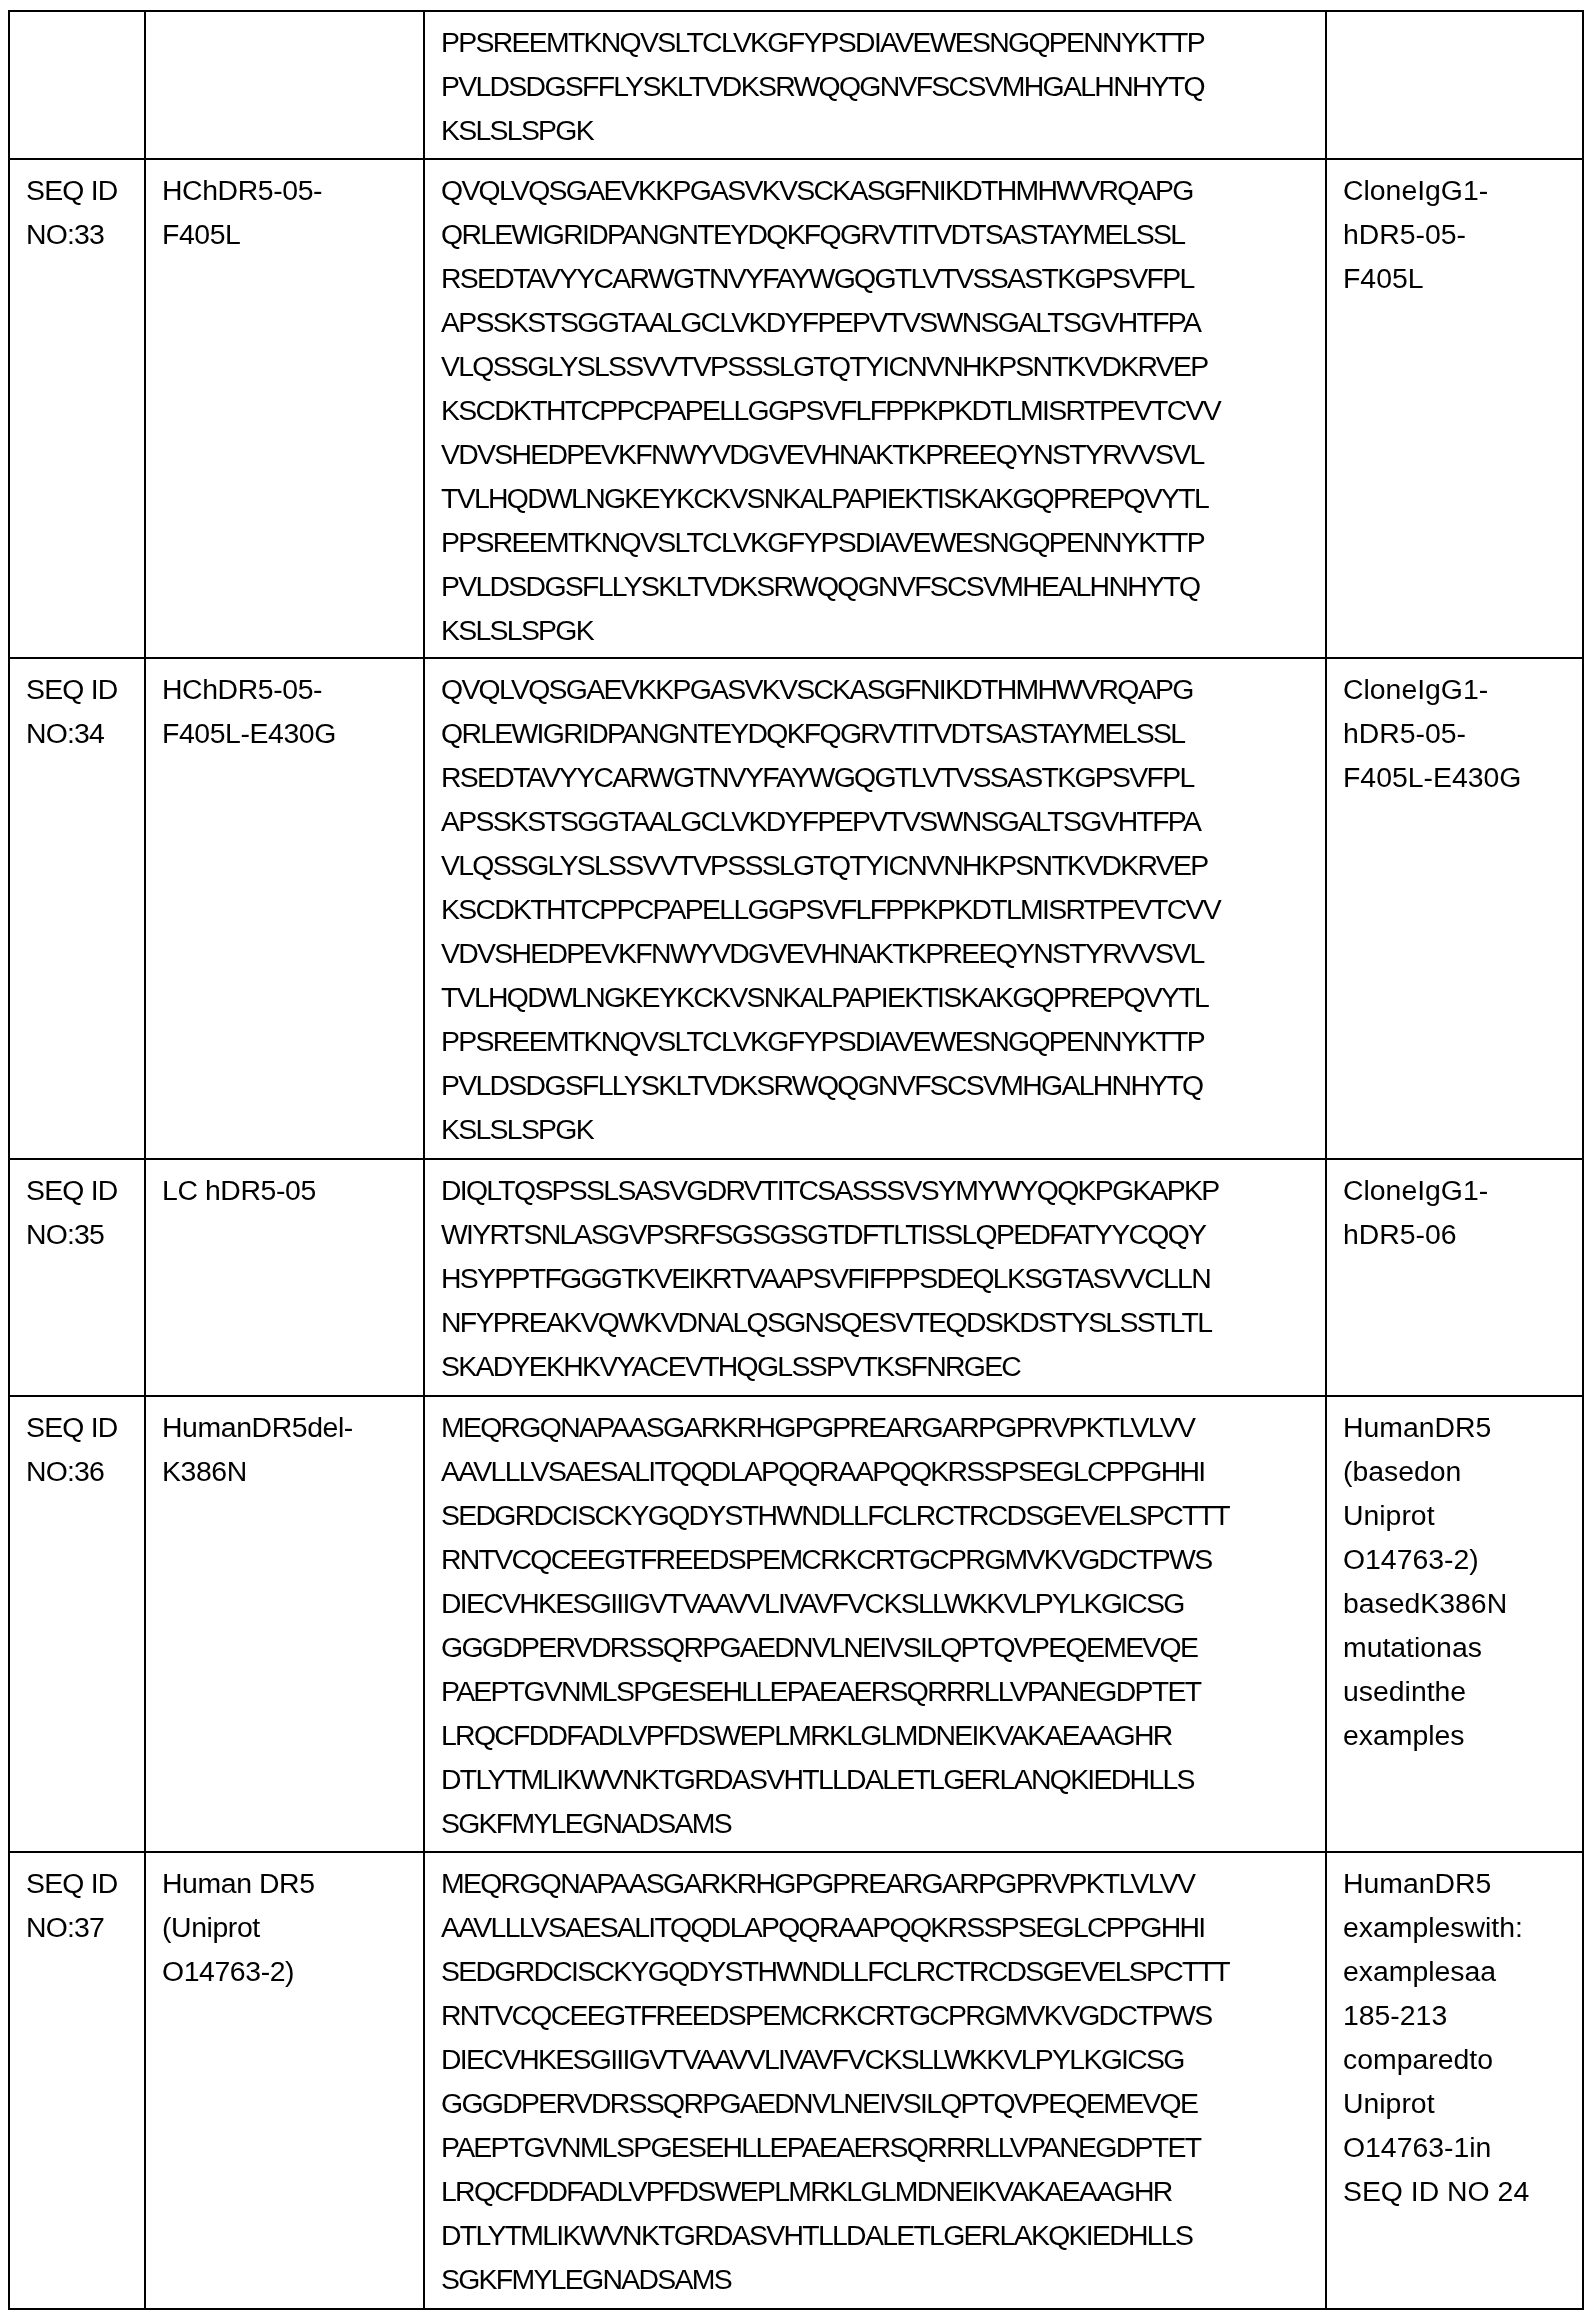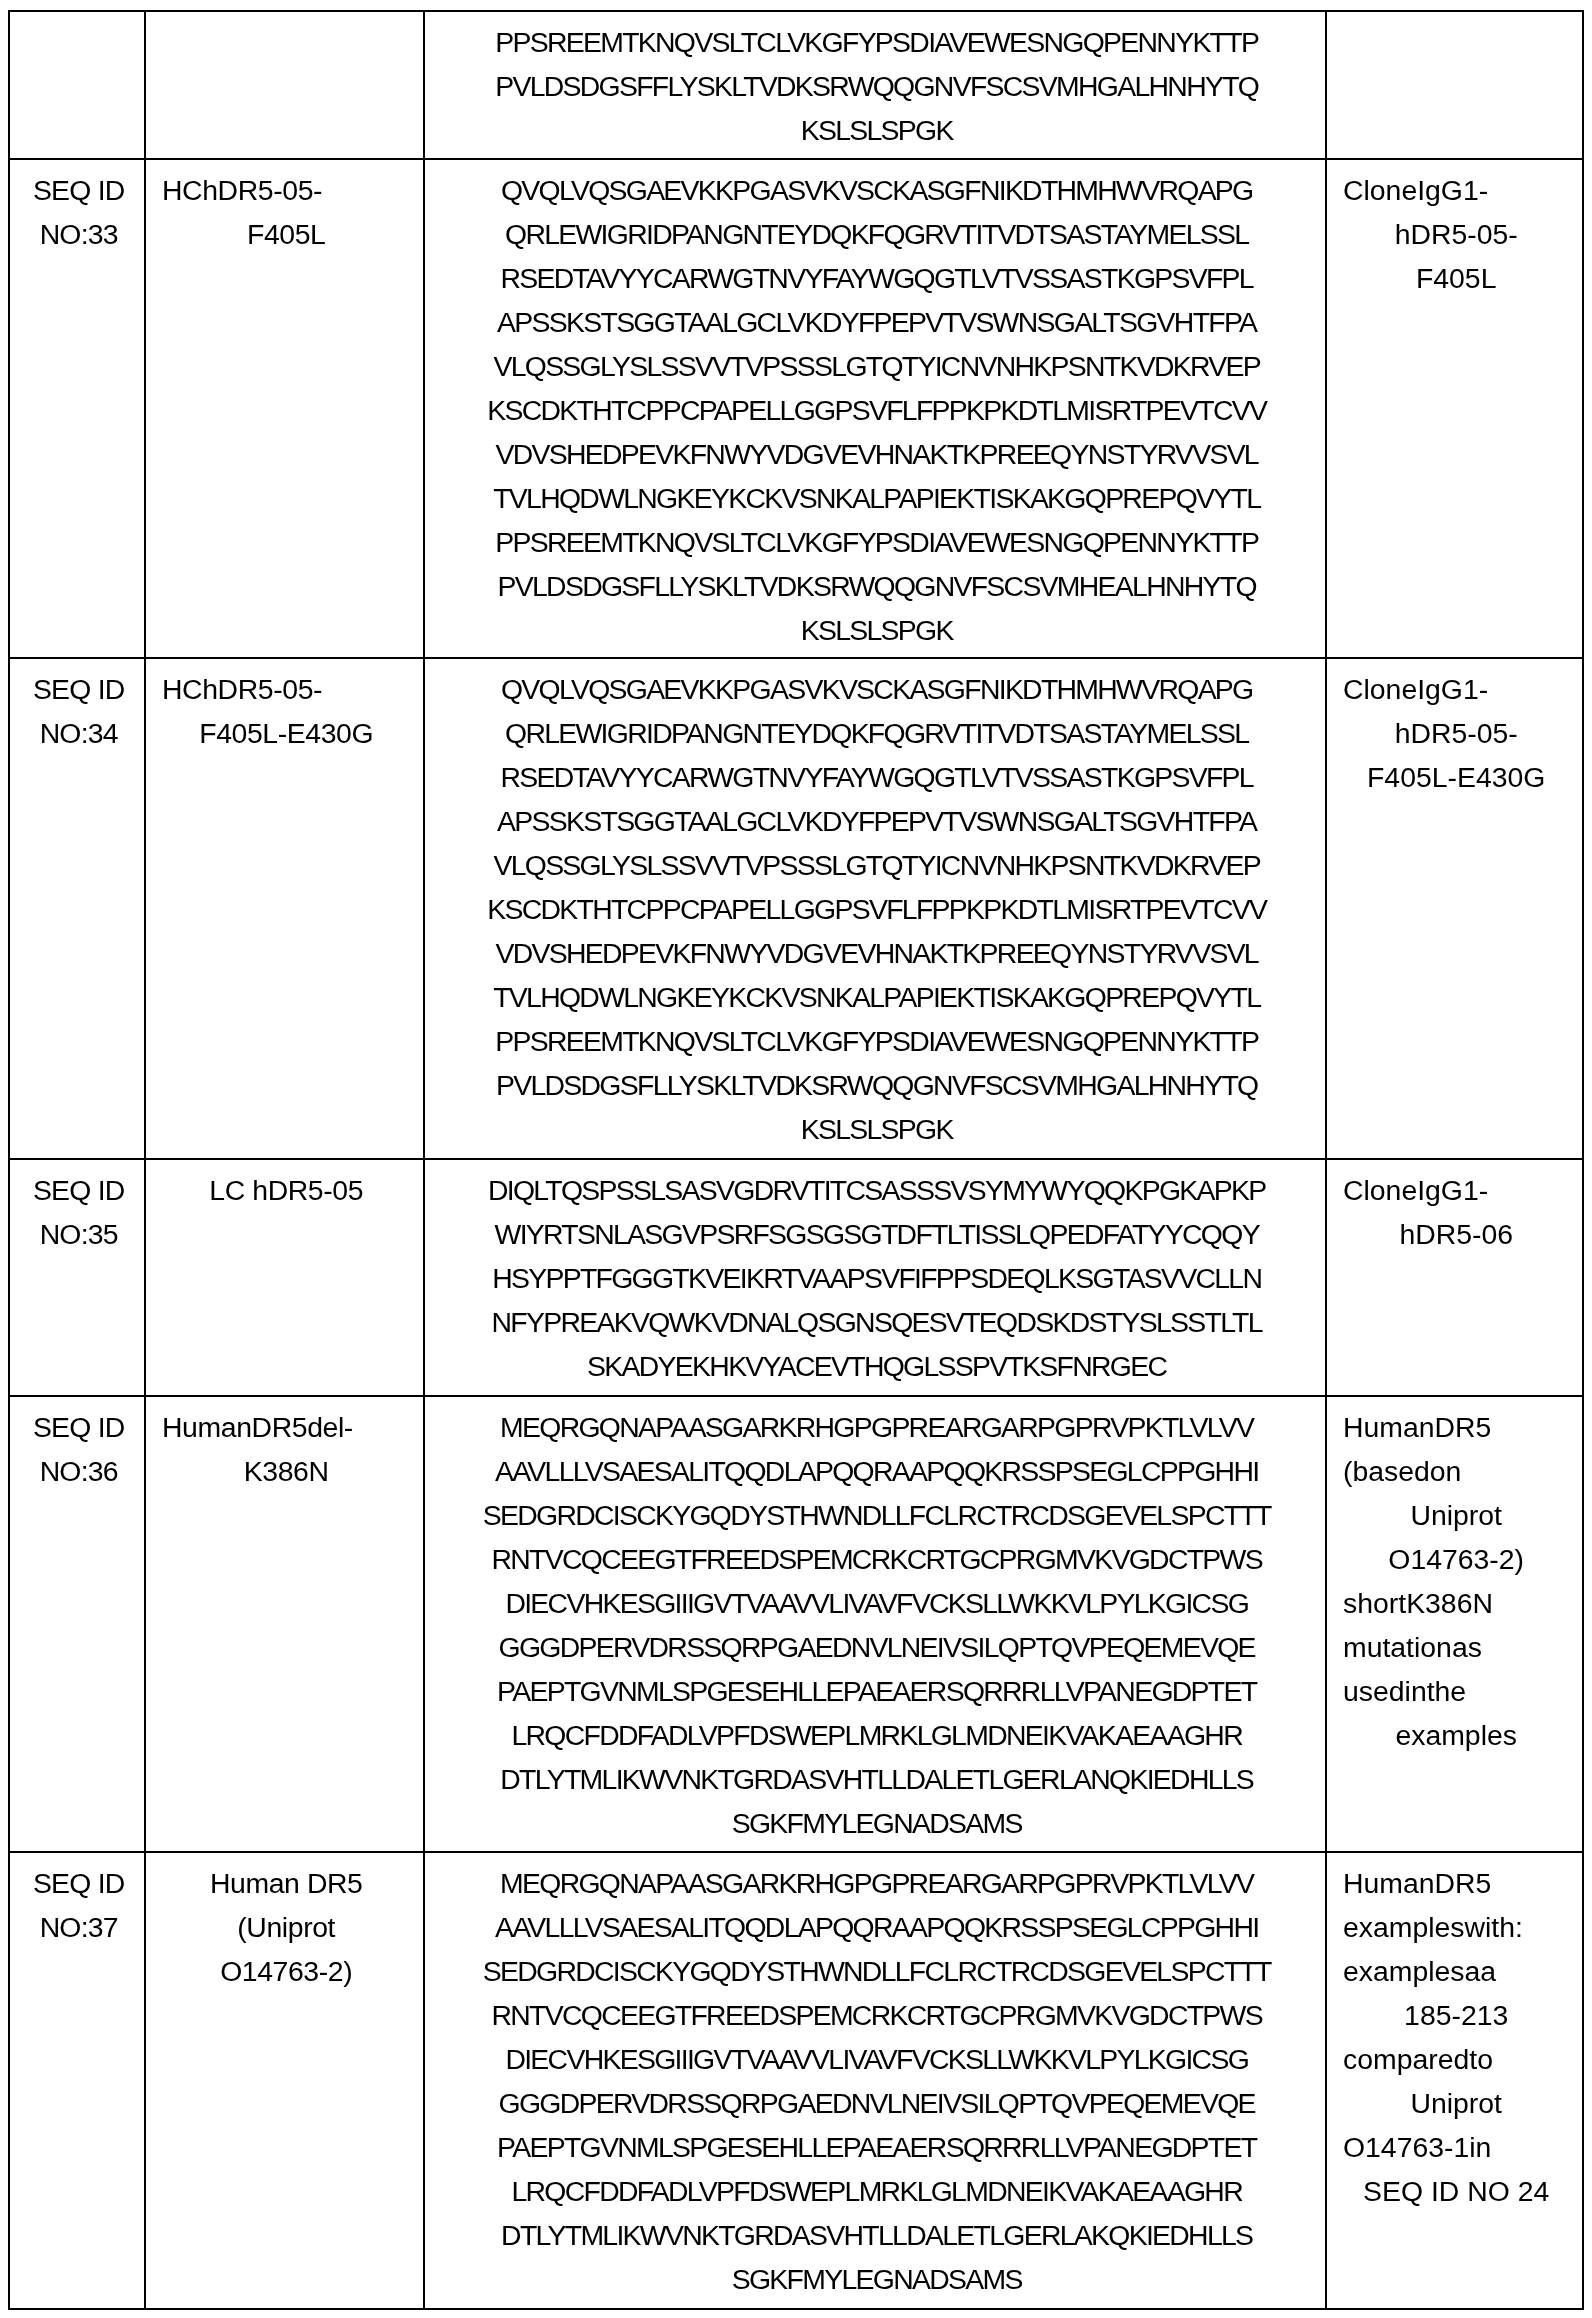--- a/index.html
+++ b/index.html
@@ -6,21 +6,20 @@
   body { width: 1592px; height: 2319px; position: relative; overflow: hidden;
          font-family: "Liberation Sans", "DejaVu Sans", sans-serif; color: #000; }
   table.seq-table {
     position: absolute; left: 8px; top: 9.5px;
     width: 1574px; border-collapse: collapse; table-layout: fixed;
   }
   table.seq-table td {
     border: 2.4px solid #000; vertical-align: top;
     padding: 8px 12.6px 0 16px; font-size: 28.4px; line-height: 44px;
     word-wrap: break-word;
-    text-align: center;
   }
   col.c1 { width: 136px; }
   col.c2 { width: 279px; }
   col.c3 { width: 902px; }
   col.c4 { width: 257px; }
   td.id-cell { padding-left: 11px; letter-spacing: -0.8px; margin-left: 28px; }
   td.name-cell { text-align: justify; letter-spacing: -0.4px; }
   td.seq-cell { letter-spacing: -1.7px; white-space: nowrap; padding-left: 19px; }
   td.desc-cell { text-align: justify; padding-left: 16px; padding-right: 19px; margin-top: 20px; }
   .seq-line { display: block; height: 44px; }
@@ -177,21 +176,21 @@
             <span>Human</span>
             <span>DR5</span>
           </div>
           <div class="justify-line">
             <span>(based</span>
             <span>on</span>
           </div>
           <div class="plain-line"><span>Uniprot</span></div>
           <div class="plain-line"><span>O14763-2)</span></div>
           <div class="justify-line">
-            <span>short</span>
+            <span>based</span>
             <span>K386N</span>
           </div>
           <div class="justify-line">
             <span>mutation</span>
             <span>as</span>
           </div>
           <div class="justify-line">
             <span>used</span>
             <span>in</span>
             <span>the</span>

